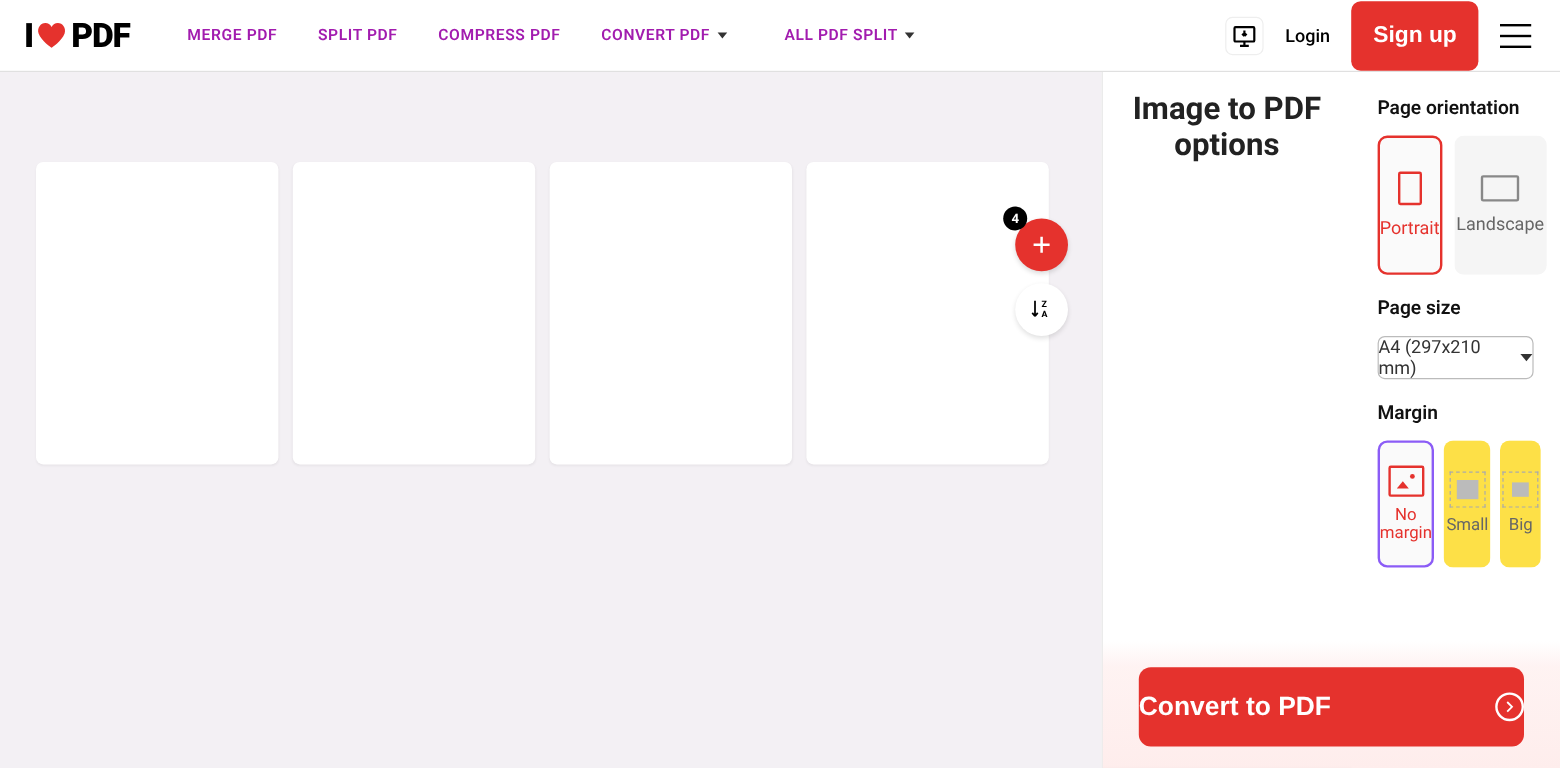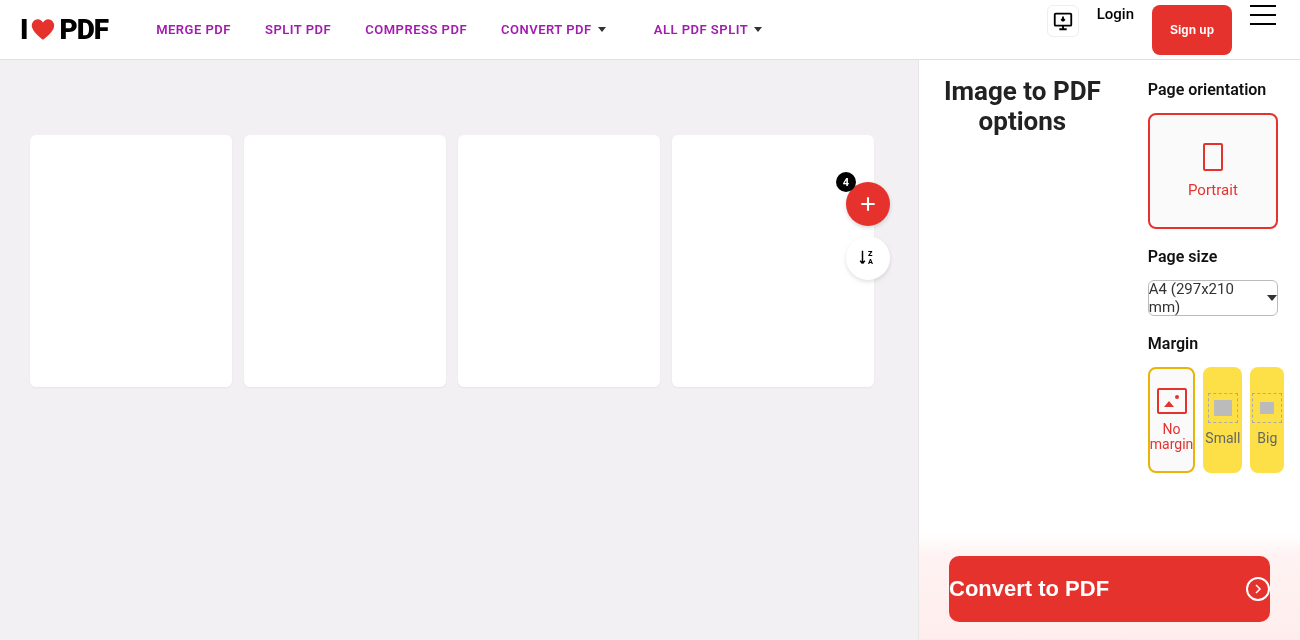--- a/index.html
+++ b/index.html
@@ -46,36 +46,37 @@
   }
   .nav-caret {
     width: 0; height: 0;
     border-left: 4px solid transparent;
     border-right: 4px solid transparent;
     border-top: 5px solid #333;
   }
   .header-right {
     margin-left: auto;
     display: flex;
+    align-items: center;
     gap: 18px;
   }
   .desktop-icon {
     width: 32px; height: 32px;
     border: 1px solid #eee;
     border-radius: 6px;
     display: flex;
     align-items: center;
     justify-content: center;
     cursor: pointer;
   }
   .login-link { font-size: 15px; font-weight: 500; cursor: pointer; }
   .signup-btn {
     background: #e5322d;
     color: #fff;
-    font-size: 12px;
+    font-size: 19px;
     font-weight: 600;
     padding: 18px 18px;
     border-radius: 8px;
     border: none;
     cursor: pointer;
   }
   .hamburger {
     width: 26px; height: 20px;
     display: flex; flex-direction: column;
     justify-content: space-between;
@@ -252,21 +253,21 @@
     justify-content: center;
     gap: 8px;
     cursor: pointer;
     font-size: 14px;
     color: #666;
     border: 2px solid transparent;
     text-align: center;
     line-height: 1.1;
   }
   .margin-card.active {
-    border: 2px solid #eab308;
+    border: 2px solid #8b5cf6;
     background: #fafafa;
     color: #e5322d;
   }
   .margin-icon-no {
     width: 30px; height: 26px;
     border: 2px solid currentColor;
     position: relative;
     border-radius: 2px;
   }
   .margin-icon-no::after {
@@ -400,20 +401,24 @@
 
   <aside class="sidebar">
     <div class="sidebar-title">Image to PDF options</div>
     <div class="sidebar-body">
 
       <div class="section-label">Page orientation</div>
       <div class="orient-row">
         <div class="orient-card active">
           <div class="orient-portrait-shape"></div>
           <span>Portrait</span>
+        </div>
+        <div class="orient-card">
+          <div class="orient-landscape-shape"></div>
+          <span>Landscape</span>
         </div>
       </div>
 
       <div class="section-label">Page size</div>
       <div class="pagesize-select">
         <span>A4 (297x210 mm)</span>
         <span class="pagesize-caret"></span>
       </div>
 
       <div class="section-label">Margin</div>

